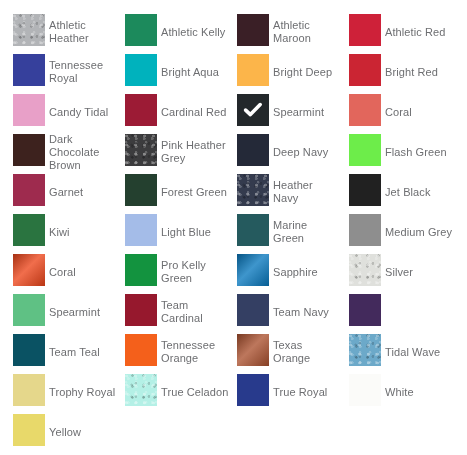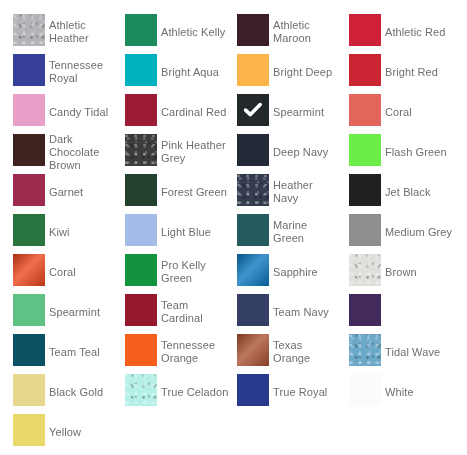--- a/index.html
+++ b/index.html
@@ -194,21 +194,21 @@
     <div class="swatch-item">
       <div class="swatch-chip" style="background: rgb(8, 120, 190);">
         <span class="shine"></span>
       </div>
       <div class="swatch-label">Sapphire</div>
     </div>
     <div class="swatch-item">
       <div class="swatch-chip" style="background: rgb(223, 224, 220);">
         <span class="tex"></span>
       </div>
-      <div class="swatch-label">Brown</div>
+      <div class="swatch-label">Silver</div>
     </div>
     <div class="swatch-item">
       <div class="swatch-chip" style="background: rgb(95, 193, 132);"></div>
       <div class="swatch-label">Spearmint</div>
     </div>
     <div class="swatch-item">
       <div class="swatch-chip" style="background: rgb(150, 24, 45);"></div>
       <div class="swatch-label">Team Cardinal</div>
     </div>
     <div class="swatch-item">
@@ -233,21 +233,21 @@
       <div class="swatch-label">Texas Orange</div>
     </div>
     <div class="swatch-item">
       <div class="swatch-chip" style="background: rgb(108, 169, 201);">
         <span class="tex"></span>
       </div>
       <div class="swatch-label">Tidal Wave</div>
     </div>
     <div class="swatch-item">
       <div class="swatch-chip" style="background: rgb(229, 215, 139);"></div>
-      <div class="swatch-label">Black Gold</div>
+      <div class="swatch-label">Trophy Royal</div>
     </div>
     <div class="swatch-item">
       <div class="swatch-chip" style="background: rgb(180, 240, 230);">
         <span class="tex"></span>
       </div>
       <div class="swatch-label">True Celadon</div>
     </div>
     <div class="swatch-item">
       <div class="swatch-chip" style="background: rgb(40, 58, 140);"></div>
       <div class="swatch-label">True Royal</div>

